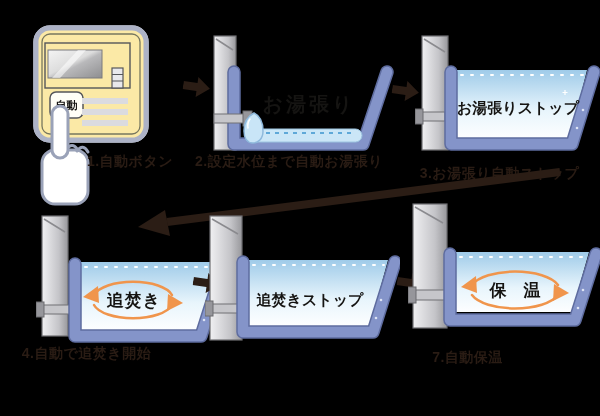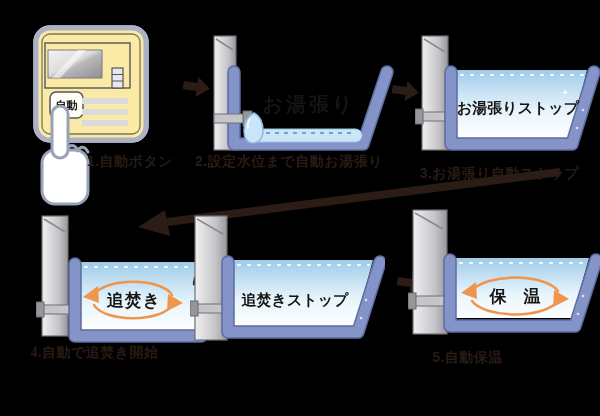--- a/index.html
+++ b/index.html
@@ -173,29 +173,29 @@
 
       <g stroke="#F0954C" stroke-width="2.5" fill="none" stroke-linecap="round">
         <path d="M136,85 A40,17 0 0 0 58,85"></path>
         <path d="M58,95 A40,17 0 0 0 136,95"></path>
       </g>
       <polygon points="47,87 62,76 63,93" fill="#F0954C"></polygon>
       <polygon points="147,93 132,84 131,101" fill="#F0954C"></polygon>
       <text x="98" y="96" font-size="17" letter-spacing="1" text-anchor="middle">追焚き</text>
     </svg>
   </div>
-  <div class="caption" style="left:12px;top:344px;width:165px;font-family:Liberation Serif, serif;">4.自動で追焚き開始</div>
+  <div class="caption" style="left:4px;top:344px;width:165px;">4.自動で追焚き開始</div>
 
   <div class="step-arrow" style="left:193px;top:271px;">
     <svg width="28" height="24" viewBox="0 0 28 24">
         <polygon points="0,8 14,8 14,2 27,12 14,22 14,16 0,16" fill="#2B1D15"></polygon>
       </svg>
   </div>
 
-  <div class="panel" style="left:190px;top:210px;">
+  <div class="panel" style="left:205px;top:210px;">
     <svg width="195" height="140" viewBox="0 0 195 140">
       <defs>
         <linearGradient id="wat5" x1="0" y1="0" x2="0" y2="1">
           <stop offset="0" stop-color="#9FCBE9"></stop>
             <stop offset="0.6" stop-color="#E8F5FC"></stop>
             <stop offset="1" stop-color="#FDFEFF"></stop>
         </linearGradient>
         <linearGradient id="pil5" x1="0" y1="0" x2="1" y2="0">
           <stop offset="0" stop-color="#F0F0F2"></stop>
             <stop offset="0.65" stop-color="#C4C4C8"></stop>
@@ -217,21 +217,21 @@
       <text x="105" y="95" font-size="15" text-anchor="middle">追焚きストップ</text>
     </svg>
   </div>
 
   <div class="step-arrow" style="left:397px;top:271px;">
     <svg width="28" height="24" viewBox="0 0 28 24">
         <polygon points="0,8 14,8 14,2 27,12 14,22 14,16 0,16" fill="#2B1D15"></polygon>
       </svg>
   </div>
 
-  <div class="panel" style="left:408px;top:204px;">
+  <div class="panel" style="left:408px;top:198px;">
     <svg width="192" height="140" viewBox="0 0 192 140">
       <defs>
         <linearGradient id="wat6" x1="0" y1="0" x2="0" y2="1">
           <stop offset="0" stop-color="#9FCBE9"></stop>
             <stop offset="0.6" stop-color="#E8F5FC"></stop>
             <stop offset="1" stop-color="#FDFEFF"></stop>
         </linearGradient>
         <linearGradient id="pil6" x1="0" y1="0" x2="1" y2="0">
           <stop offset="0" stop-color="#F0F0F2"></stop>
             <stop offset="0.65" stop-color="#C4C4C8"></stop>
@@ -253,15 +253,15 @@
 
       <g stroke="#F0954C" stroke-width="2.5" fill="none" stroke-linecap="round">
         <path d="M150,87 A45,19 0 0 0 64,87"></path>
         <path d="M64,97 A45,19 0 0 0 150,97"></path>
       </g>
       <polygon points="53,89 68,78 69,95" fill="#F0954C"></polygon>
       <polygon points="161,95 146,86 145,103" fill="#F0954C"></polygon>
       <text x="107" y="98" font-size="17" text-anchor="middle">保　温</text>
     </svg>
   </div>
-  <div class="caption" style="left:400px;top:348px;width:135px;">5.自動保温</div>
+  <div class="caption" style="left:400px;top:348px;width:135px;">7.自動保温</div>
 
 </div>
 
 </body></html>

